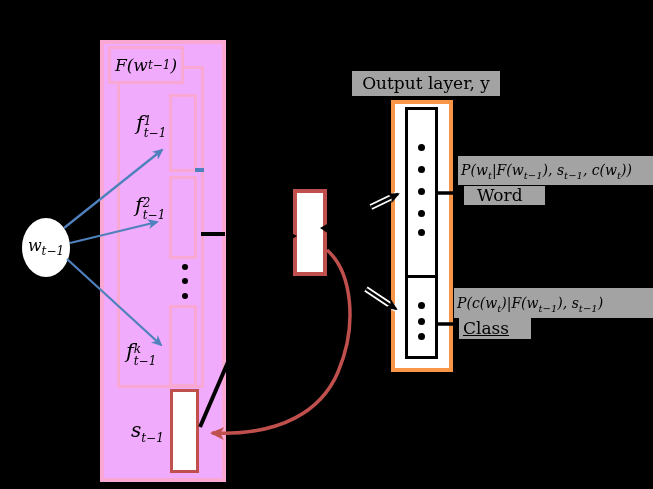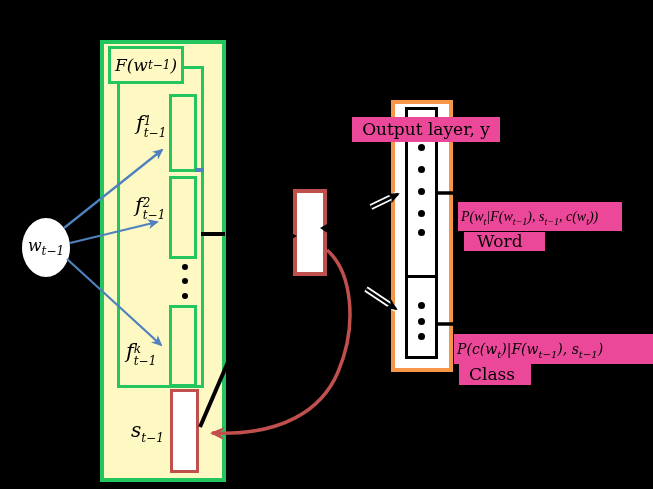--- a/index.html
+++ b/index.html
@@ -1,20 +1,20 @@
 <!DOCTYPE html>
 <html><head>
 <meta charset="utf-8">
 <style>
   html,body{margin:0;padding:0;background:#000;}
   #canvas{position:relative;width:653px;height:489px;background:#000;overflow:hidden;
           font-family:"DejaVu Serif","Liberation Serif",serif;}
   .abs{position:absolute;box-sizing:border-box;}
   
-  .blue-box{border:3px solid #22c55e;background:#fef9c3;}
+  .blue-box{border:3px solid #f9a8d4;background:#f0abfc;}
   .outer{border-width:4px;}
   .red-box{border:3px solid #c0504d;background:#fff;}
   .orange-box{border:4px solid #f79646;background:#fff;}
   .black-box{border:3px solid #000;background:#fff;}
   .tab{background:#4f81bd;}
   .divider{background:#000;}
   
   .dot{position:absolute;width:7px;height:7px;border-radius:50%;background:#000;}
   .dot.small{width:6px;height:6px;}
   
@@ -22,21 +22,21 @@
   .node-label{font-size:20px;}
   .node-label sub,.math sub{font-size:12px;}
   .flabel{display:inline-flex;align-items:flex-start;font-style:italic;color:#000;}
   .fbase{font-size:21px;line-height:1;}
   .supsub{display:inline-flex;flex-direction:column;align-items:flex-start;
           font-size:12px;line-height:1.0;margin-top:2px;}
   .fbox-label{width:100%;height:100%;display:flex;align-items:center;justify-content:center;
               font-size:17px;}
   .circle{border-radius:50%;background:#fff;display:flex;align-items:center;justify-content:center;}
   .circle .math{font-size:16px;}
-  .strip{background:#ec4899;color:#000;white-space:nowrap;margin-top:46px;}
+  .strip{background:#a3a3a3;color:#000;white-space:nowrap;}
   .title-strip{font-size:17px;text-align:center;line-height:25px;}
   .formula{font-style:italic;font-size:14px;line-height:29px;padding-left:3px;}
   .formula sub{font-size:10px;font-style:italic;}
   .plain-label{font-size:17px;}
   svg{position:absolute;left:0;top:0;z-index:50;pointer-events:none;}
 </style>
 </head>
 <body>
 
 <div id="canvas">
@@ -111,29 +111,29 @@
     <div class="dot" style="left:418px;top:229px;"></div>
   </div>
   <div>
     <div class="dot" style="left:418px;top:302px;"></div>
     <div class="dot" style="left:418px;top:318px;"></div>
     <div class="dot" style="left:418px;top:333px;"></div>
   </div>
 
   <div class="abs strip title-strip" style="left:352px;top:71px;width:148px;height:25px;">Output layer, y</div>
 
-  <div class="abs strip formula" style="left:458px;top:156px;width:164px;height:29px;font-family:Liberation Serif, serif;">
+  <div class="abs strip formula" style="left:458px;top:156px;width:195px;height:29px;">
     <span>P(w</span><sub>t</sub><span>|F(w</span><sub>t−1</sub><span>), s</span><sub>t−1</sub><span>, c(w</span><sub>t</sub><span>))</span>
   </div>
   <div class="abs strip plain-label" style="left:464px;top:186px;width:81px;height:19px;line-height:19px;padding-left:13px;">Word</div>
 
   <div class="abs strip formula" style="left:454px;top:288px;width:228px;height:30px;line-height:30px;">
     <span>P(c(w</span><sub>t</sub><span>)|F(w</span><sub>t−1</sub><span>), s</span><sub>t−1</sub><span>)</span>
   </div>
-  <div class="abs strip plain-label" style="left:459px;top:318px;width:72px;height:21px;line-height:21px;padding-left:10px;">Class</div>
+  <div class="abs strip plain-label" style="left:459px;top:318px;width:72px;height:21px;line-height:21px;padding-left:4px;text-decoration:underline;">Class</div>
 
   <svg width="653" height="489" viewBox="0 0 653 489">
     <defs>
       <marker id="ab" markerUnits="userSpaceOnUse" markerWidth="11" markerHeight="10" refX="9" refY="5" orient="auto">
         <path d="M0,0 L11,5 L0,10 L3,5 z" fill="#4f81bd"></path>
       </marker>
       <marker id="ak" markerUnits="userSpaceOnUse" markerWidth="12" markerHeight="11" refX="10" refY="5.5" orient="auto">
         <path d="M0,0 L12,5.5 L0,11 L3,5.5 z" fill="#000"></path>
       </marker>
       <marker id="ar" markerUnits="userSpaceOnUse" markerWidth="14" markerHeight="13" refX="12" refY="6.5" orient="auto">

